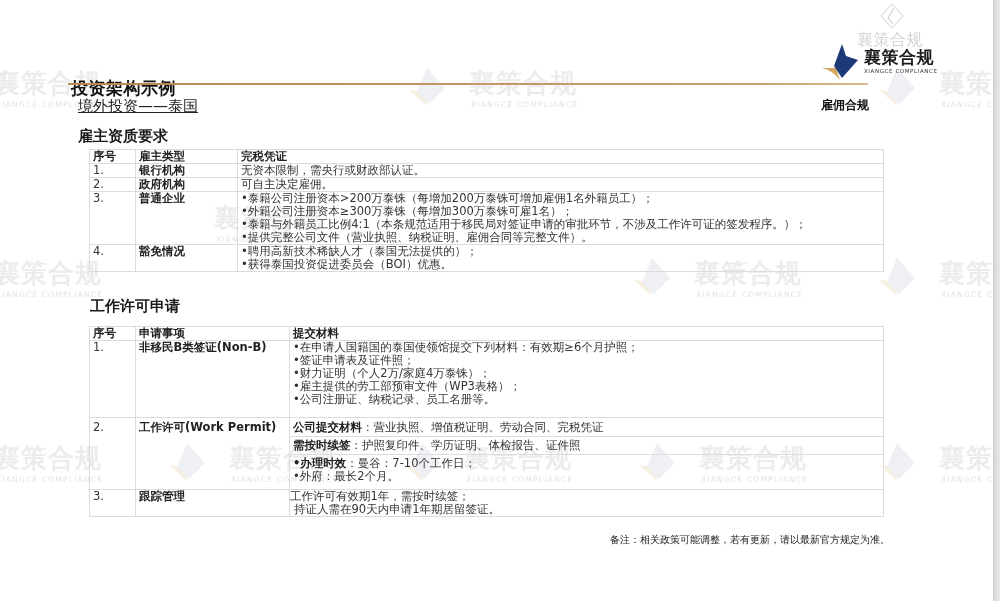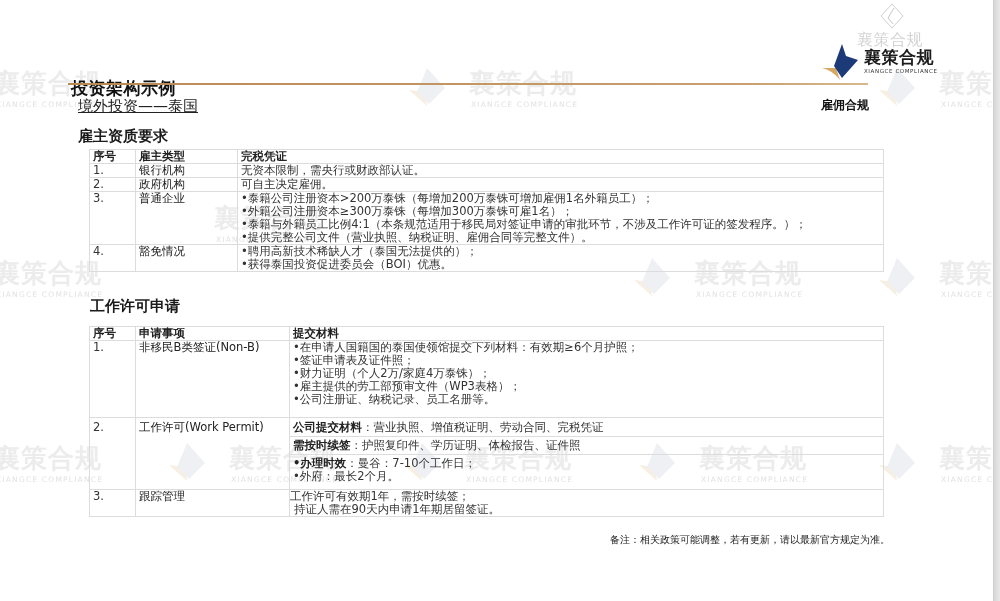--- a/index.html
+++ b/index.html
@@ -25,21 +25,21 @@
   .section { position:absolute; font-size:15px; font-weight:bold; color:#1a1a1a; }
 
   .logo { position:absolute; left:820px; top:30px; width:120px; height:56px; }
   .logo .txt { position:absolute; left:44px; top:16px; font-size:17px; font-weight:bold; color:#1b1b1b; letter-spacing:0.5px; white-space:nowrap;}
   .logo .sub { position:absolute; left:44px; top:38px; font-size:5.5px; color:#333; letter-spacing:0.6px; white-space:nowrap;}
   .logo-ghost { position:absolute; left:857px; top:2px; width:80px; height:48px; }
   .logo-ghost .gt { position:absolute; left:0; top:28px; font-size:16px; color:#d4d4d4; letter-spacing:0.5px; white-space:nowrap;}
 
   table { position:absolute; border-collapse:collapse; font-size:11.5px; color:#333; }
   td { border:1px solid #dcdcdc; padding:0 3px; vertical-align:top; line-height:13px; }
-  td.b { font-weight:normal; color:#222; }
+  td.b { font-weight:bold; color:#222; }
   .hdr td { font-weight:bold; color:#222; }
   .ln { display:block; white-space:nowrap; }
   .note { position:absolute; left:610px; top:533px; font-size:10px; color:#222; white-space:nowrap; }
   .k { font-weight:bold; color:#222; }
 </style>
 </head>
 <body>
 
 <div>
   <div class="wm" style="left:-70px;top:60px">

